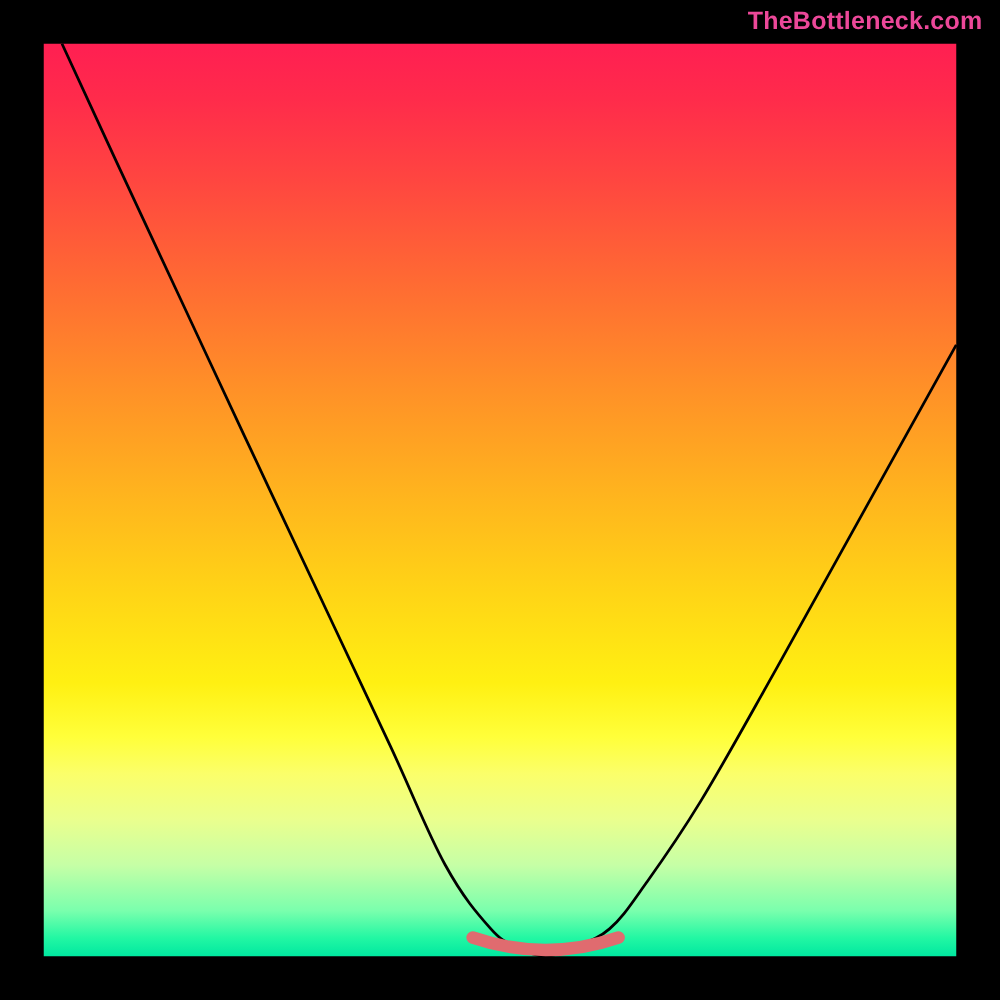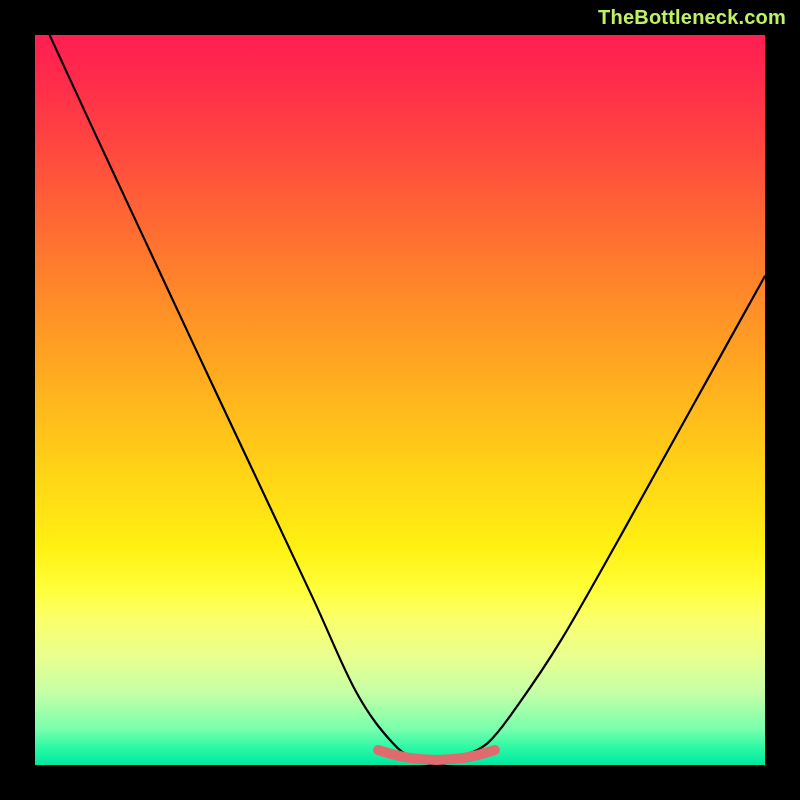--- a/index.html
+++ b/index.html
@@ -46,21 +46,21 @@
     left: 35px;
     top: 35px;
     width: 730px;
     height: 730px;
     overflow: visible;
   }
   .watermark {
     position: absolute;
     top: 6px;
     right: 14px;
-    color: #bef264;
+    color: #ec4899;
     font-size: 20px;
     font-weight: 600;
     letter-spacing: 0.2px;
     user-select: none;
   }
 </style>
 </head>
 <body>
 
 <div class="stage">

